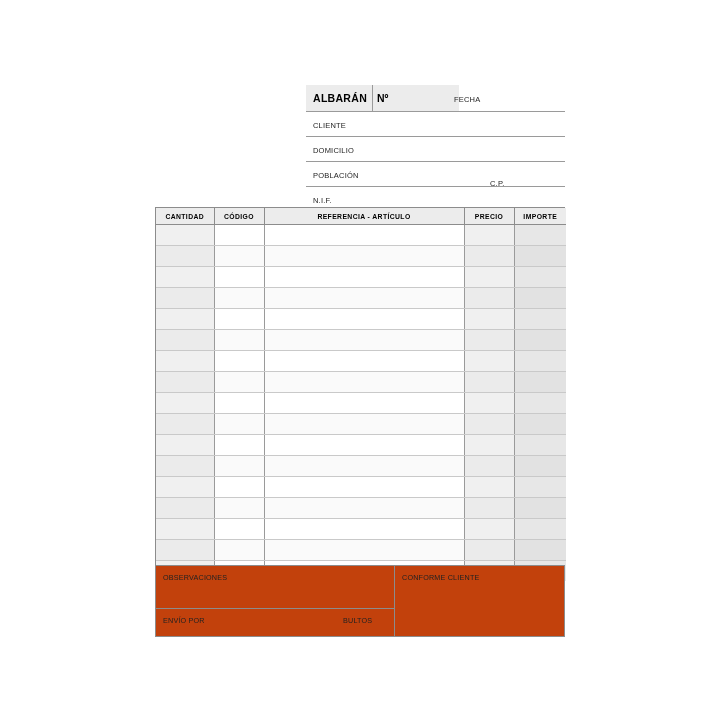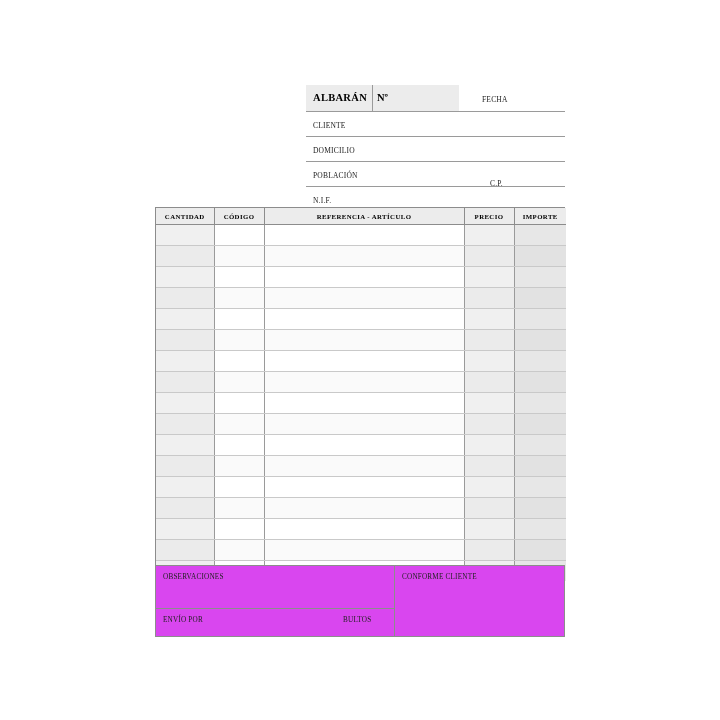--- a/index.html
+++ b/index.html
@@ -11,21 +11,20 @@
     height: 720px;
     background: #ffffff;
     font-family: "Liberation Sans", sans-serif;
     overflow: hidden;
   }
   .page {
     position: relative;
     width: 720px;
     height: 550px;
     background: #ffffff;
-    font-family: Liberation Serif, serif;
   }
   
   .header {
     position: absolute;
     left: 306px;
     top: 85px;
     width: 259px;
   }
   .hdr-row {
     position: relative;
@@ -65,21 +64,21 @@
   .albaran-divider {
     position: absolute;
     left: 66px;
     top: 0;
     width: 1px;
     height: 26px;
     background: #9a9a9a;
   }
   .fecha-label {
     position: absolute;
-    left: 176px;
+    left: 148px;
     top: 10px;
     font-size: 7.5px;
     color: #222;
     letter-spacing: 0.2px;
     text-align: right;
   }
   .field-label {
     position: absolute;
     left: 7px;
     top: 9px;
@@ -144,21 +143,21 @@
     position: absolute;
     left: 155px;
     top: 565px;
     width: 410px;
     height: 72px;
   }
   .foot-box {
     position: absolute;
     border: 1px solid #8c8c8c;
     box-sizing: border-box;
-    background: #d946ef;
+    background: #c2410c;
   }
   .obs-box {
     left: 0;
     top: 0;
     width: 240px;
     height: 44px;
   }
   .envio-box {
     left: 0;
     top: 43px;

